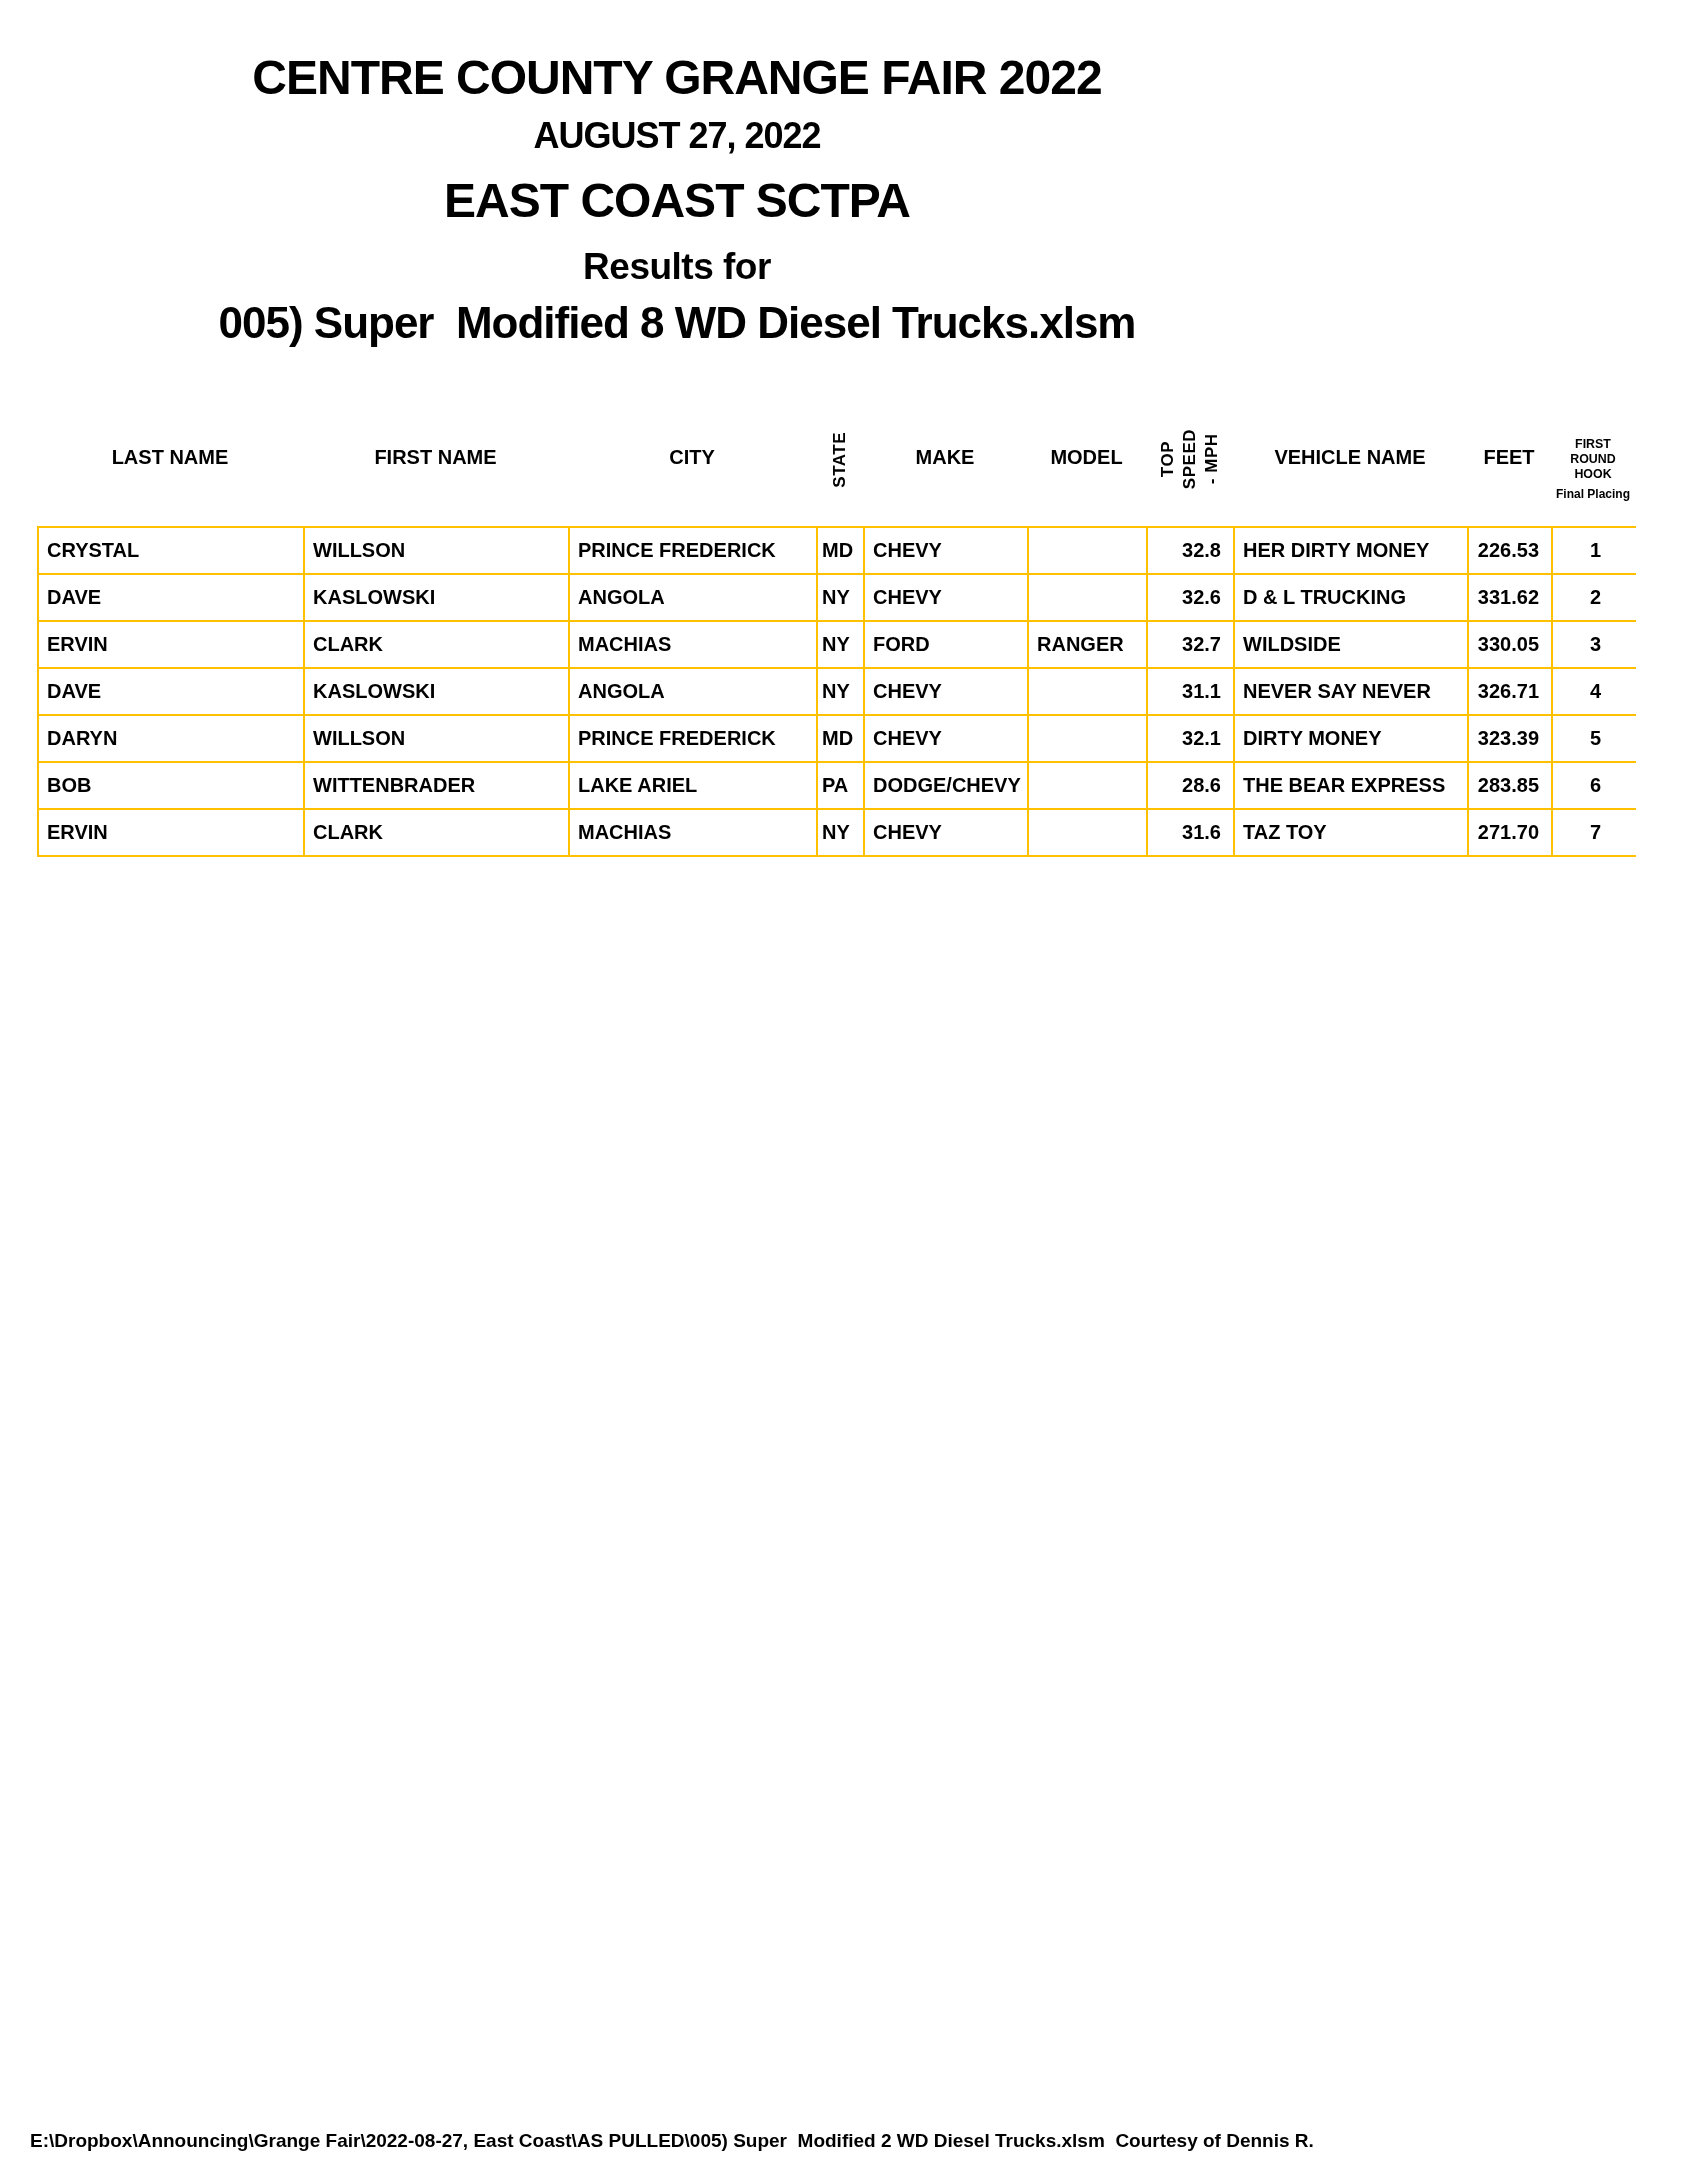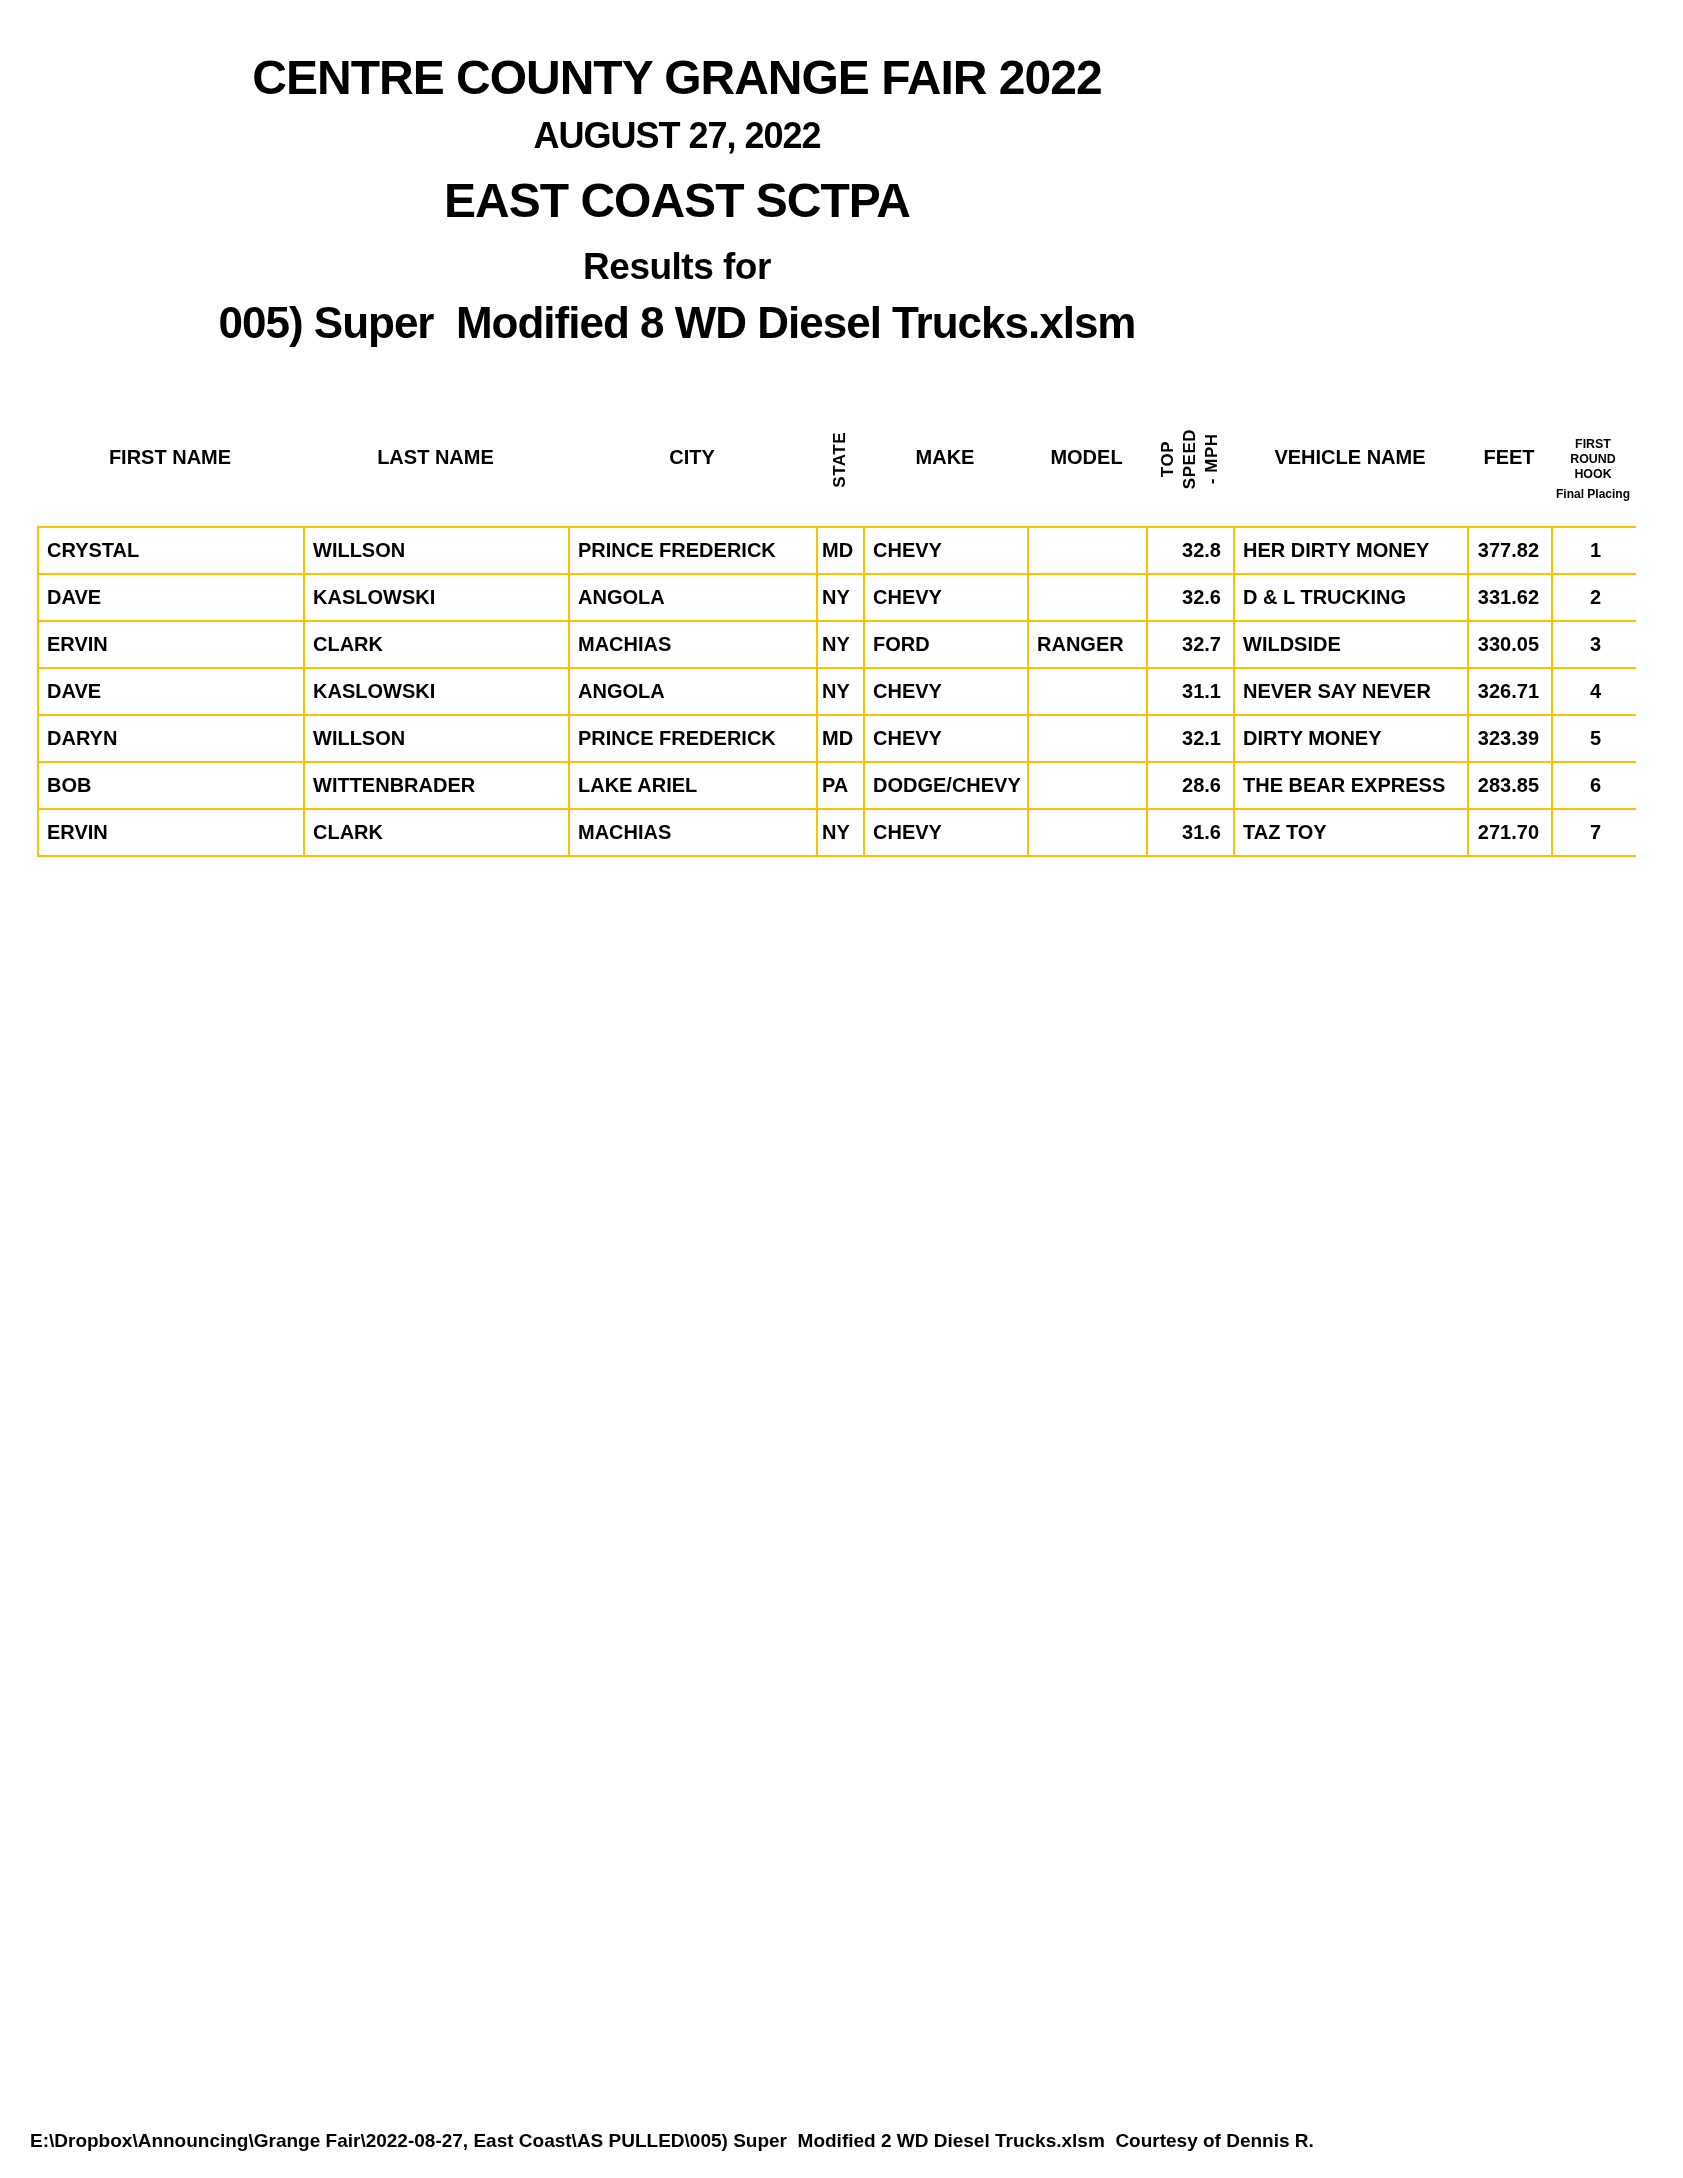--- a/index.html
+++ b/index.html
@@ -49,22 +49,22 @@
 </head>
 <body>
 
 <div class="title-line t1">CENTRE COUNTY GRANGE FAIR 2022</div>
 <div class="title-line t2">AUGUST 27, 2022</div>
 <div class="title-line t3">EAST COAST SCTPA</div>
 <div class="title-line t4">Results for</div>
 <div class="title-line t5">005) Super  Modified 8 WD Diesel Trucks.xlsm</div>
 
 <div class="thead">
+  <div class="th">LAST NAME</div>
   <div class="th">FIRST NAME</div>
-  <div class="th">LAST NAME</div>
   <div class="th">CITY</div>
   <div class="th vert">
       <span>STATE</span>
     </div>
   <div class="th">MAKE</div>
   <div class="th">MODEL</div>
   <div class="th vert">
       <span>TOP
 SPEED
 - MPH</span>
@@ -95,21 +95,21 @@
   <tbody>
     <tr>
       <td>CRYSTAL</td>
       <td>WILLSON</td>
       <td>PRINCE FREDERICK</td>
       <td class="state">MD</td>
       <td>CHEVY</td>
       <td></td>
       <td class="right">32.8</td>
       <td>HER DIRTY MONEY</td>
-      <td class="right">377.82</td>
+      <td class="right">226.53</td>
       <td class="center noR">1</td>
     </tr>
     <tr>
       <td>DAVE</td>
       <td>KASLOWSKI</td>
       <td>ANGOLA</td>
       <td class="state">NY</td>
       <td>CHEVY</td>
       <td></td>
       <td class="right">32.6</td>

